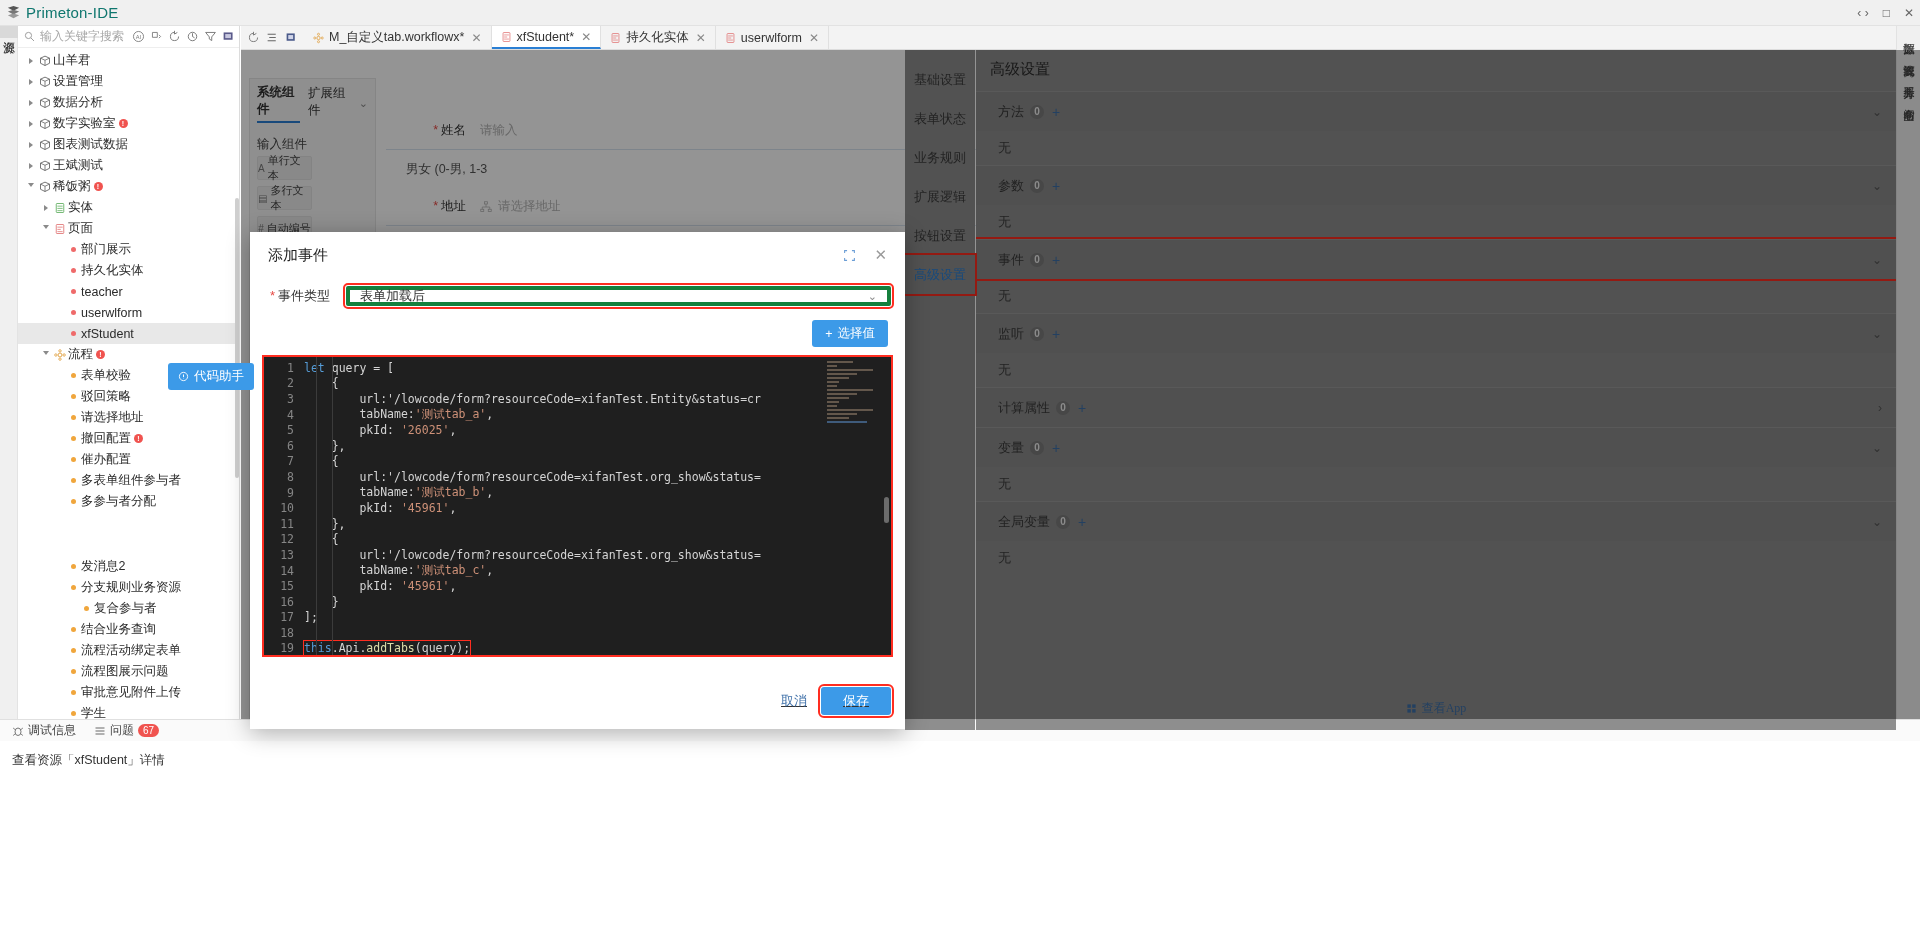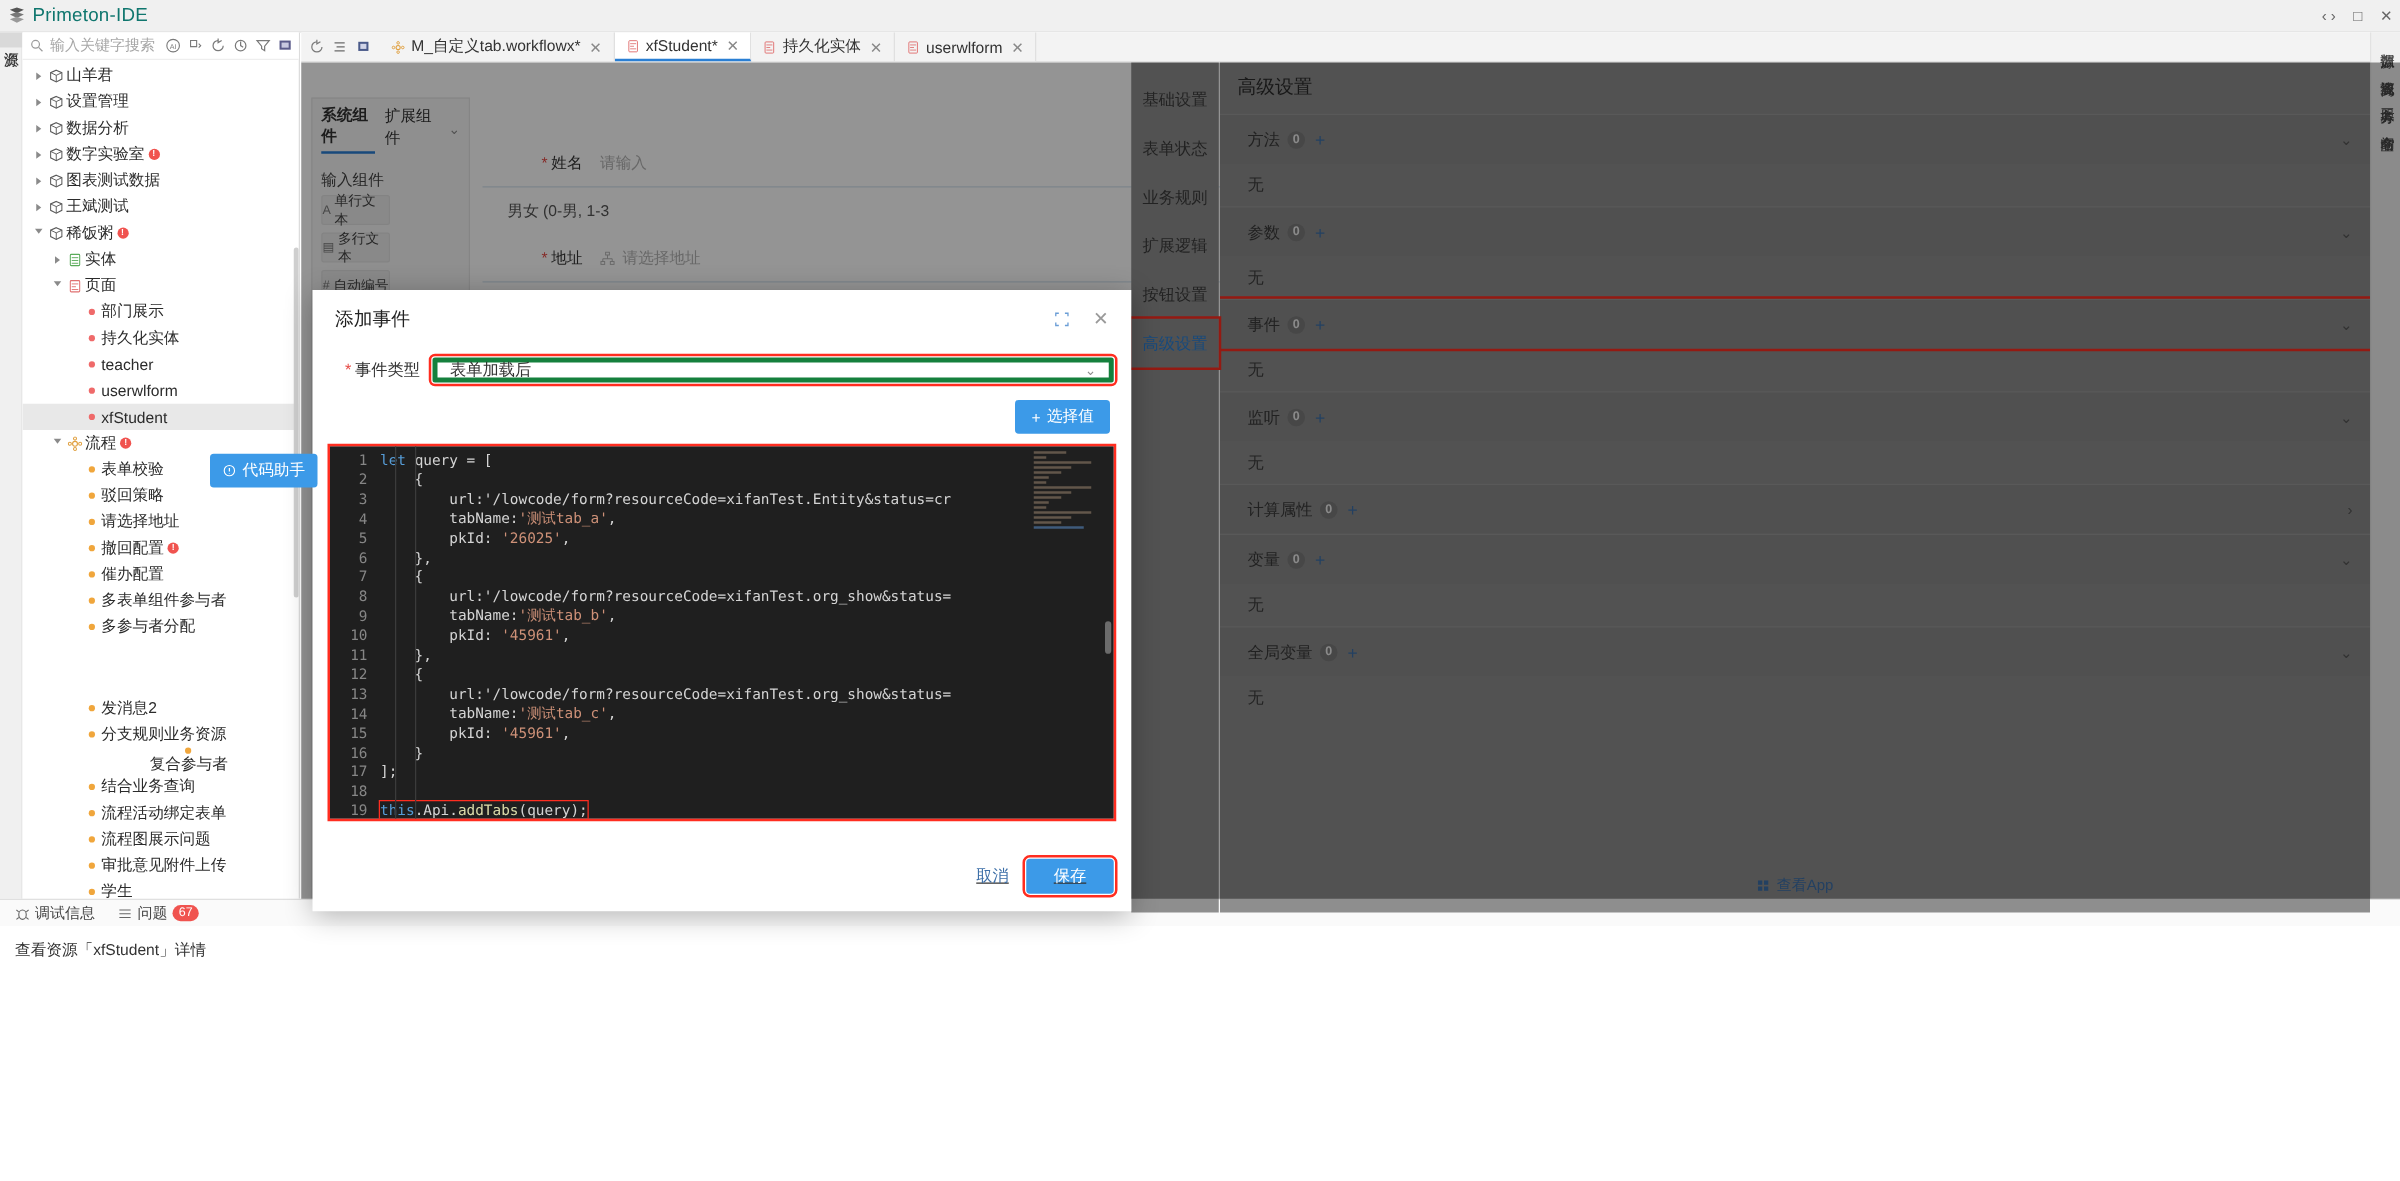--- a/index.html
+++ b/index.html
@@ -145,21 +145,21 @@
   }
   .rp-sec .lbl { display:flex; align-items:center; gap:6px; font-size:13px; color:#3a3a3a; }
   .rp-sec .num {
     background:#7a7a7a; color:#eee; width:14px;height:14px;border-radius:50%;
     display:inline-flex;align-items:center;justify-content:center;font-size:10px;font-weight:bold;
   }
   .rp-sec .plus { color:#3d6fa8; font-size:14px; margin-left:2px; }
   .rp-sec .chev { color:#555; font-size:12px; }
   .rp-sec.hl { outline: 2px solid #ff2d20; }
   .rp-empty { height:34px; display:flex; align-items:center; padding-left:22px; font-size:13px; color:#3d3d3d; }
-  .rp-qa { position:absolute; left:0; right:0; top:650px; display:flex; align-items:center; justify-content:center; gap:5px; font-size:12px; color:#3d6fa8; }
+  .rp-qa { position:absolute; left:0; right:0; top:650px; display:flex; align-items:center; justify-content:center; gap:5px; font-size:12px; color:#3d6fa8;font-family:Liberation Serif, serif; }
 
   .rightrail {
     position:absolute; right:0; top:26px; width:24px; height:693px; background:#f0f0f0;
     border-left:1px solid #e2e2e2; display:flex; flex-direction:column; align-items:center; gap:22px; padding-top:8px;
   }
   .rightrail .vtab2 {
     writing-mode: vertical-rl; text-orientation: upright; font-size:11.5px; color:#444; line-height: 13px;
   }
 
   
@@ -171,21 +171,21 @@
     background:#fff; box-shadow: 0 4px 22px rgba(0,0,0,0.3); z-index: 40;
   }
   .modal-head { height: 46px; display:flex; align-items:center; padding: 0 18px; }
   .modal-title { font-size: 15px; color:#222; }
   .modal-head .acts { margin-left:auto; display:flex; align-items:center; gap: 18px; }
   .modal-head .expand { width:13px; height:13px; }
   .modal-head .close { color:#9a9a9a; font-size:15px; }
   .modal-body { padding: 8px 14px 0 14px; }
 
   .row-type { display:flex; align-items:center; gap:10px; }
-  .row-type .lab { width: 72px; text-align:right; font-size:13px; color:#333; }
+  .row-type .lab { width: 72px; text-align:center; font-size:13px; color:#333; }
   .row-type .lab .req { color:#e64a45; margin-right:3px; }
   .select {
     flex:1; height: 20px; border:4px solid #15803d; border-radius:2px;
     display:flex; align-items:center; padding: 6px 10px; font-size:13px; color:#333;
     outline: 2px solid #ff2d20; outline-offset: 1px;
   }
   .select .chev { margin-left:auto; color:#8c8c8c; font-size: 11px; }
 
   .row-pick { display:flex; justify-content:flex-end; margin-top: 14px; padding-right: 3px; }
   .btn-pick {
@@ -492,21 +492,21 @@
         <div class="tnode" style="padding-left: 36px; margin-top: 44px;">
           <div class="tw"></div>
           <div class="dot" style="background: rgb(240, 166, 60);"></div>
           <span>发消息2</span>
         </div>
         <div class="tnode" style="padding-left: 36px;">
           <div class="tw"></div>
           <div class="dot" style="background: rgb(240, 166, 60);"></div>
           <span>分支规则业务资源</span>
         </div>
-        <div class="tnode" style="padding-left: 49px; flex-direction: column;">
+        <div class="tnode" style="padding-left: 49px;">
           <div class="tw"></div>
           <div class="dot" style="background: rgb(240, 166, 60);"></div>
           <span>复合参与者</span>
         </div>
         <div class="tnode" style="padding-left: 36px;">
           <div class="tw"></div>
           <div class="dot" style="background: rgb(240, 166, 60);"></div>
           <span>结合业务查询</span>
         </div>
         <div class="tnode" style="padding-left: 36px;">

